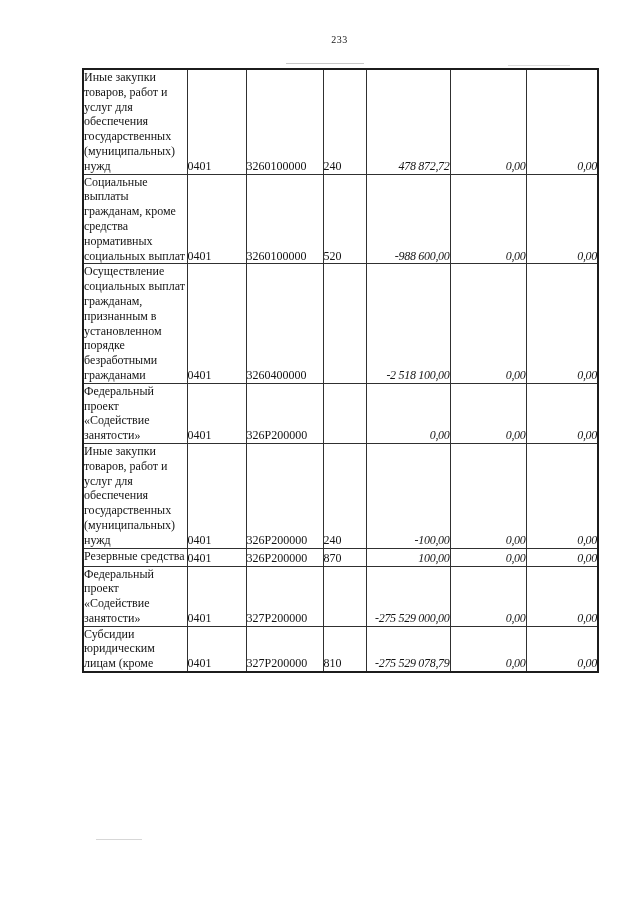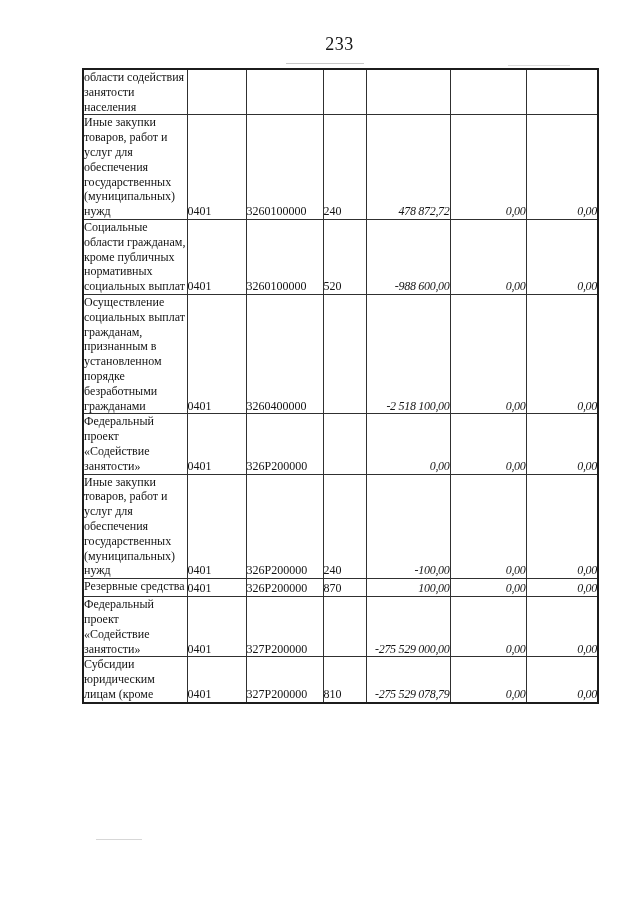--- a/index.html
+++ b/index.html
@@ -9,21 +9,21 @@
     background: #ffffff;
     font-family: "Liberation Serif", "DejaVu Serif", serif;
     color: #141414;
     position: relative;
     overflow: hidden;
   }
   .page-number {
     position: absolute;
     top: 34px; left: 82px; width: 515px;
     text-align: center;
-    font-size: 18px;
+    font-size: 10px;
     letter-spacing: 0.5px;
     color: #151515;
   }
   table.budget-table {
     position: absolute;
     top: 68px; left: 82px;
     width: 515px;
     border-collapse: collapse;
     table-layout: fixed;
     border: 2px solid #1c1c1c;
@@ -91,40 +91,31 @@
   <colgroup>
     <col class="c1">
       <col class="c2">
       <col class="c3">
       <col class="c4">
       <col class="c5">
       <col class="c6">
       <col class="c7">
   </colgroup>
   <tbody>
-    <tr class="r1">
-      <td class="name">области содействия занятости населения</td>
-      <td class="ctr"></td>
-      <td class="ctr"></td>
-      <td class="ctr"></td>
-      <td class="amt"></td>
-      <td class="amt"></td>
-      <td class="amt"></td>
-    </tr>
     <tr class="r2">
       <td class="name">Иные закупки товаров, работ и услуг для обеспечения государственных (муниципальных) нужд</td>
       <td class="ctr">0401</td>
       <td class="ctr">3260100000</td>
       <td class="ctr">240</td>
       <td class="amt">478 872,72</td>
       <td class="amt">0,00</td>
       <td class="amt">0,00</td>
     </tr>
     <tr class="r3">
-      <td class="name">Социальные области гражданам, кроме публичных нормативных социальных выплат</td>
+      <td class="name">Социальные выплаты гражданам, кроме средства нормативных социальных выплат</td>
       <td class="ctr">0401</td>
       <td class="ctr">3260100000</td>
       <td class="ctr">520</td>
       <td class="amt">-988 600,00</td>
       <td class="amt">0,00</td>
       <td class="amt">0,00</td>
     </tr>
     <tr class="r4">
       <td class="name">Осуществление социальных выплат гражданам, признанным в установленном порядке безработными гражданами</td>
       <td class="ctr">0401</td>

